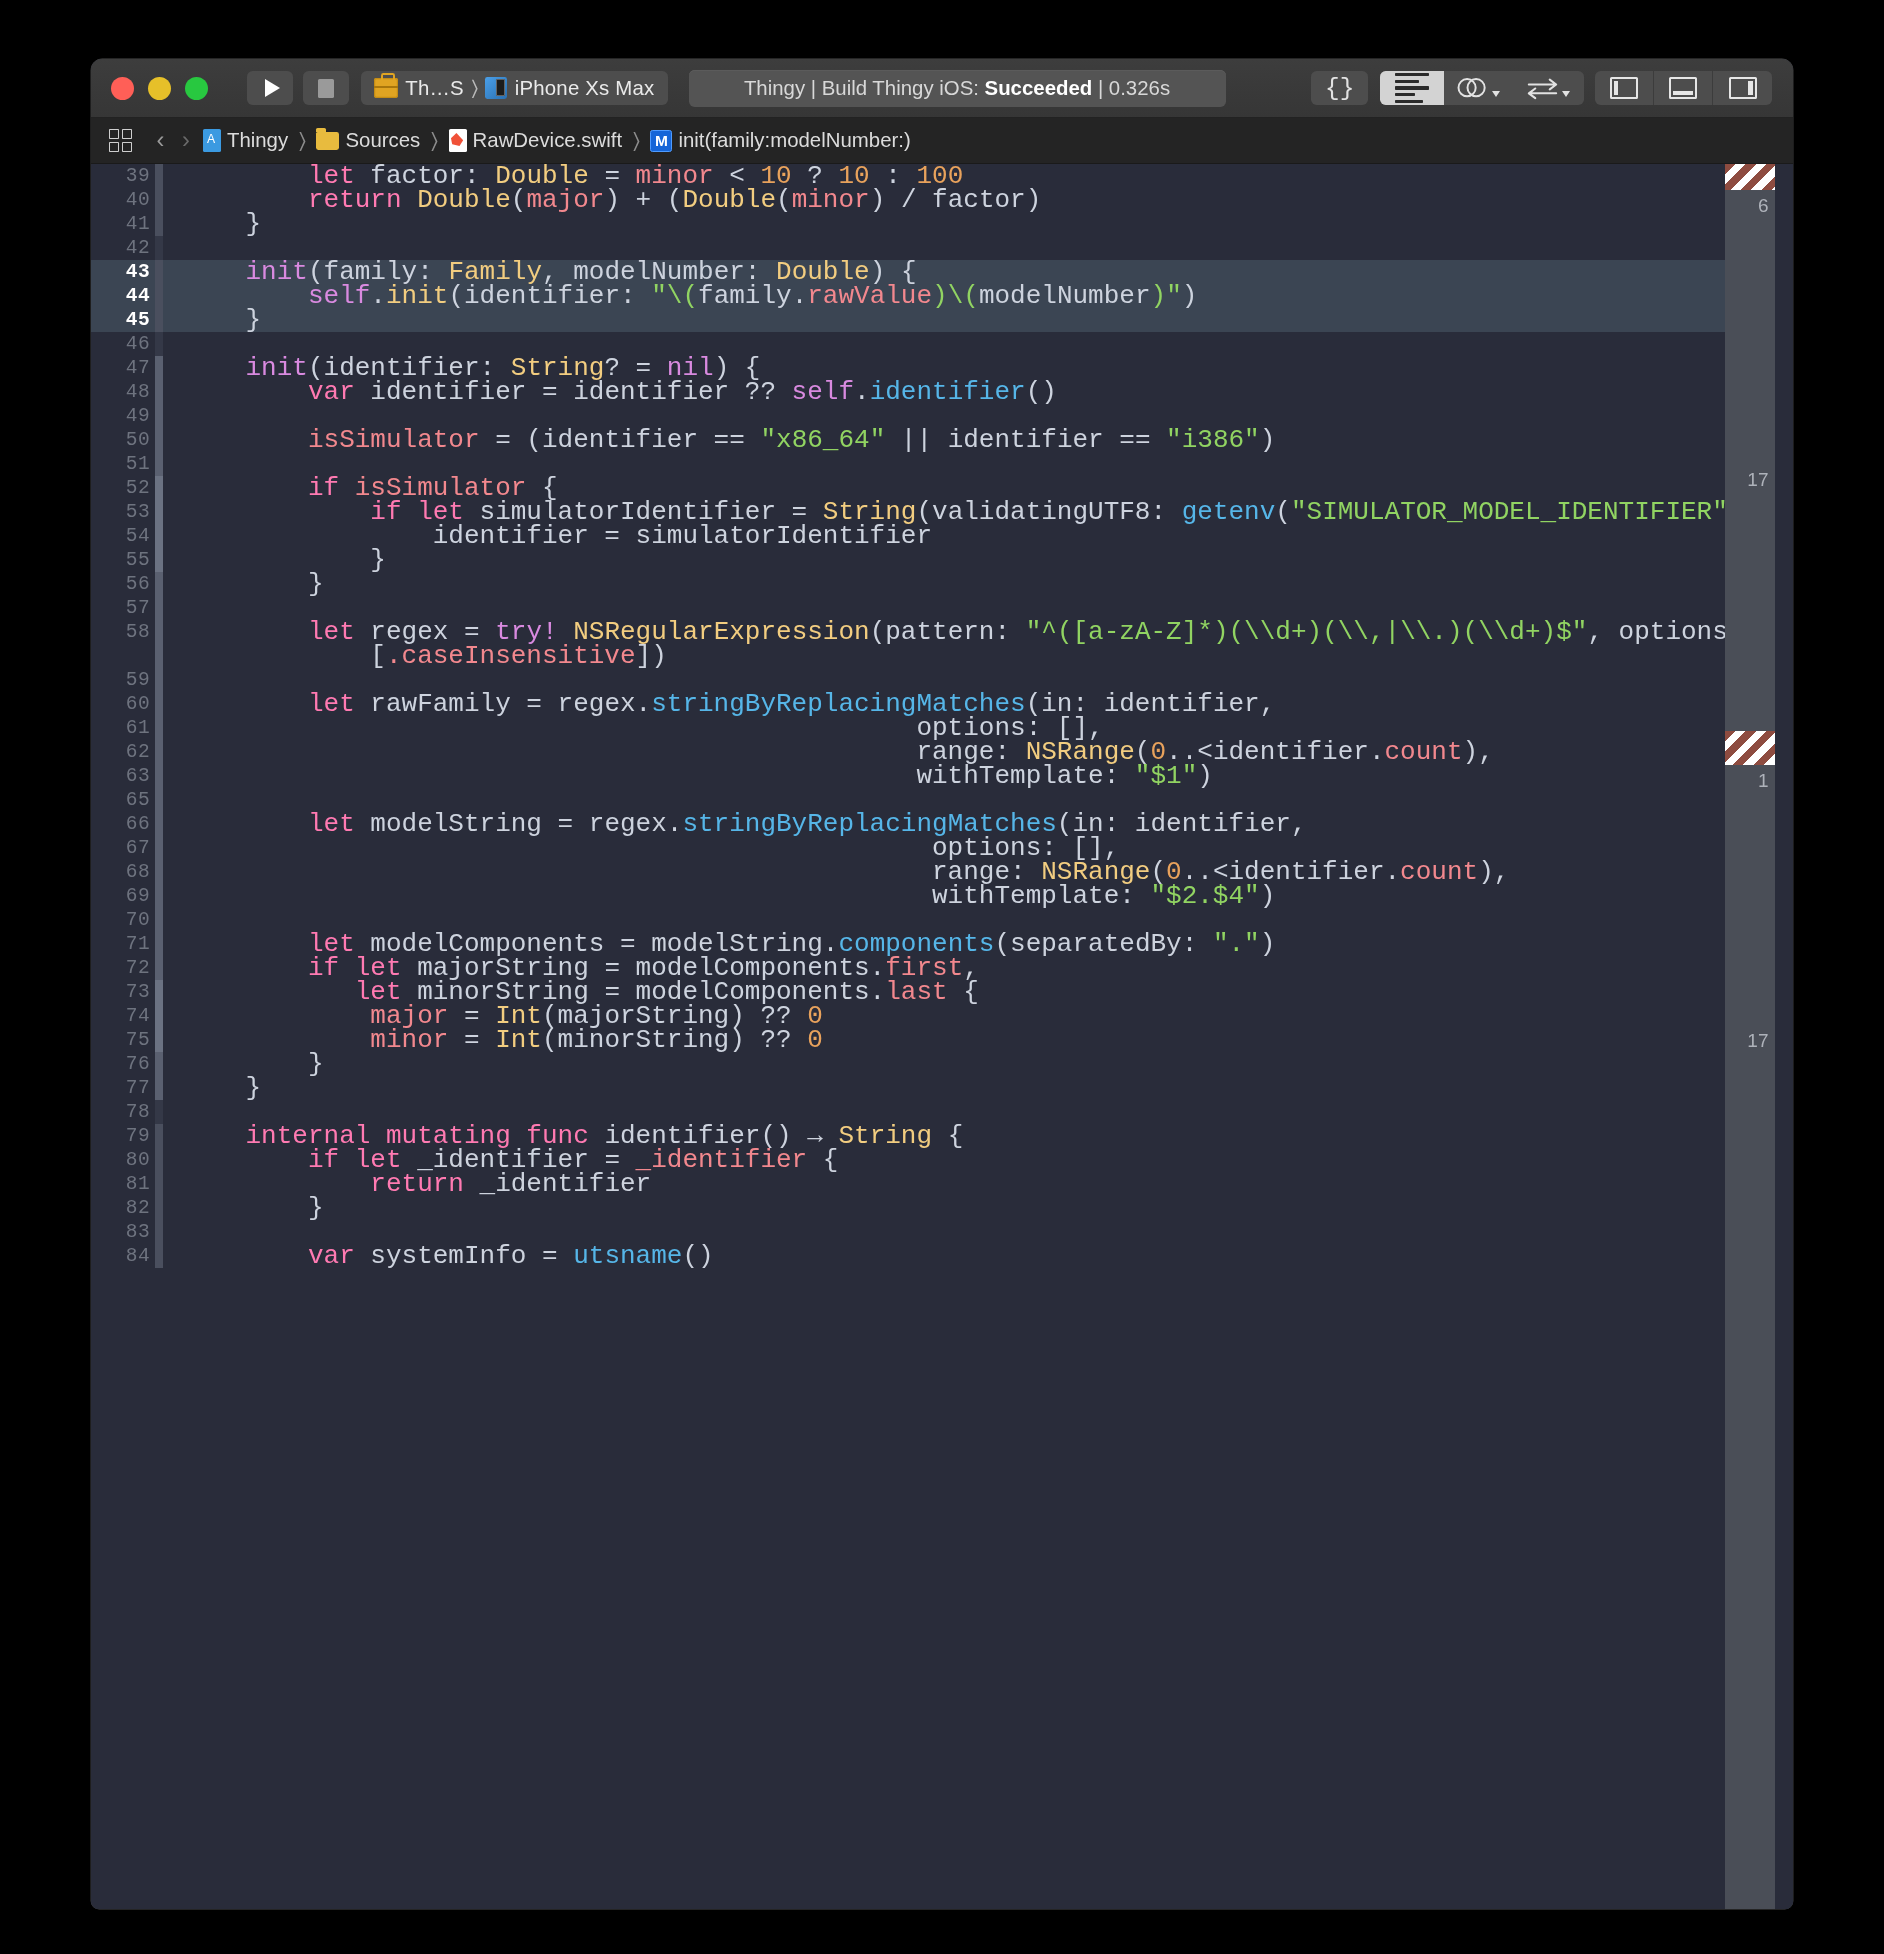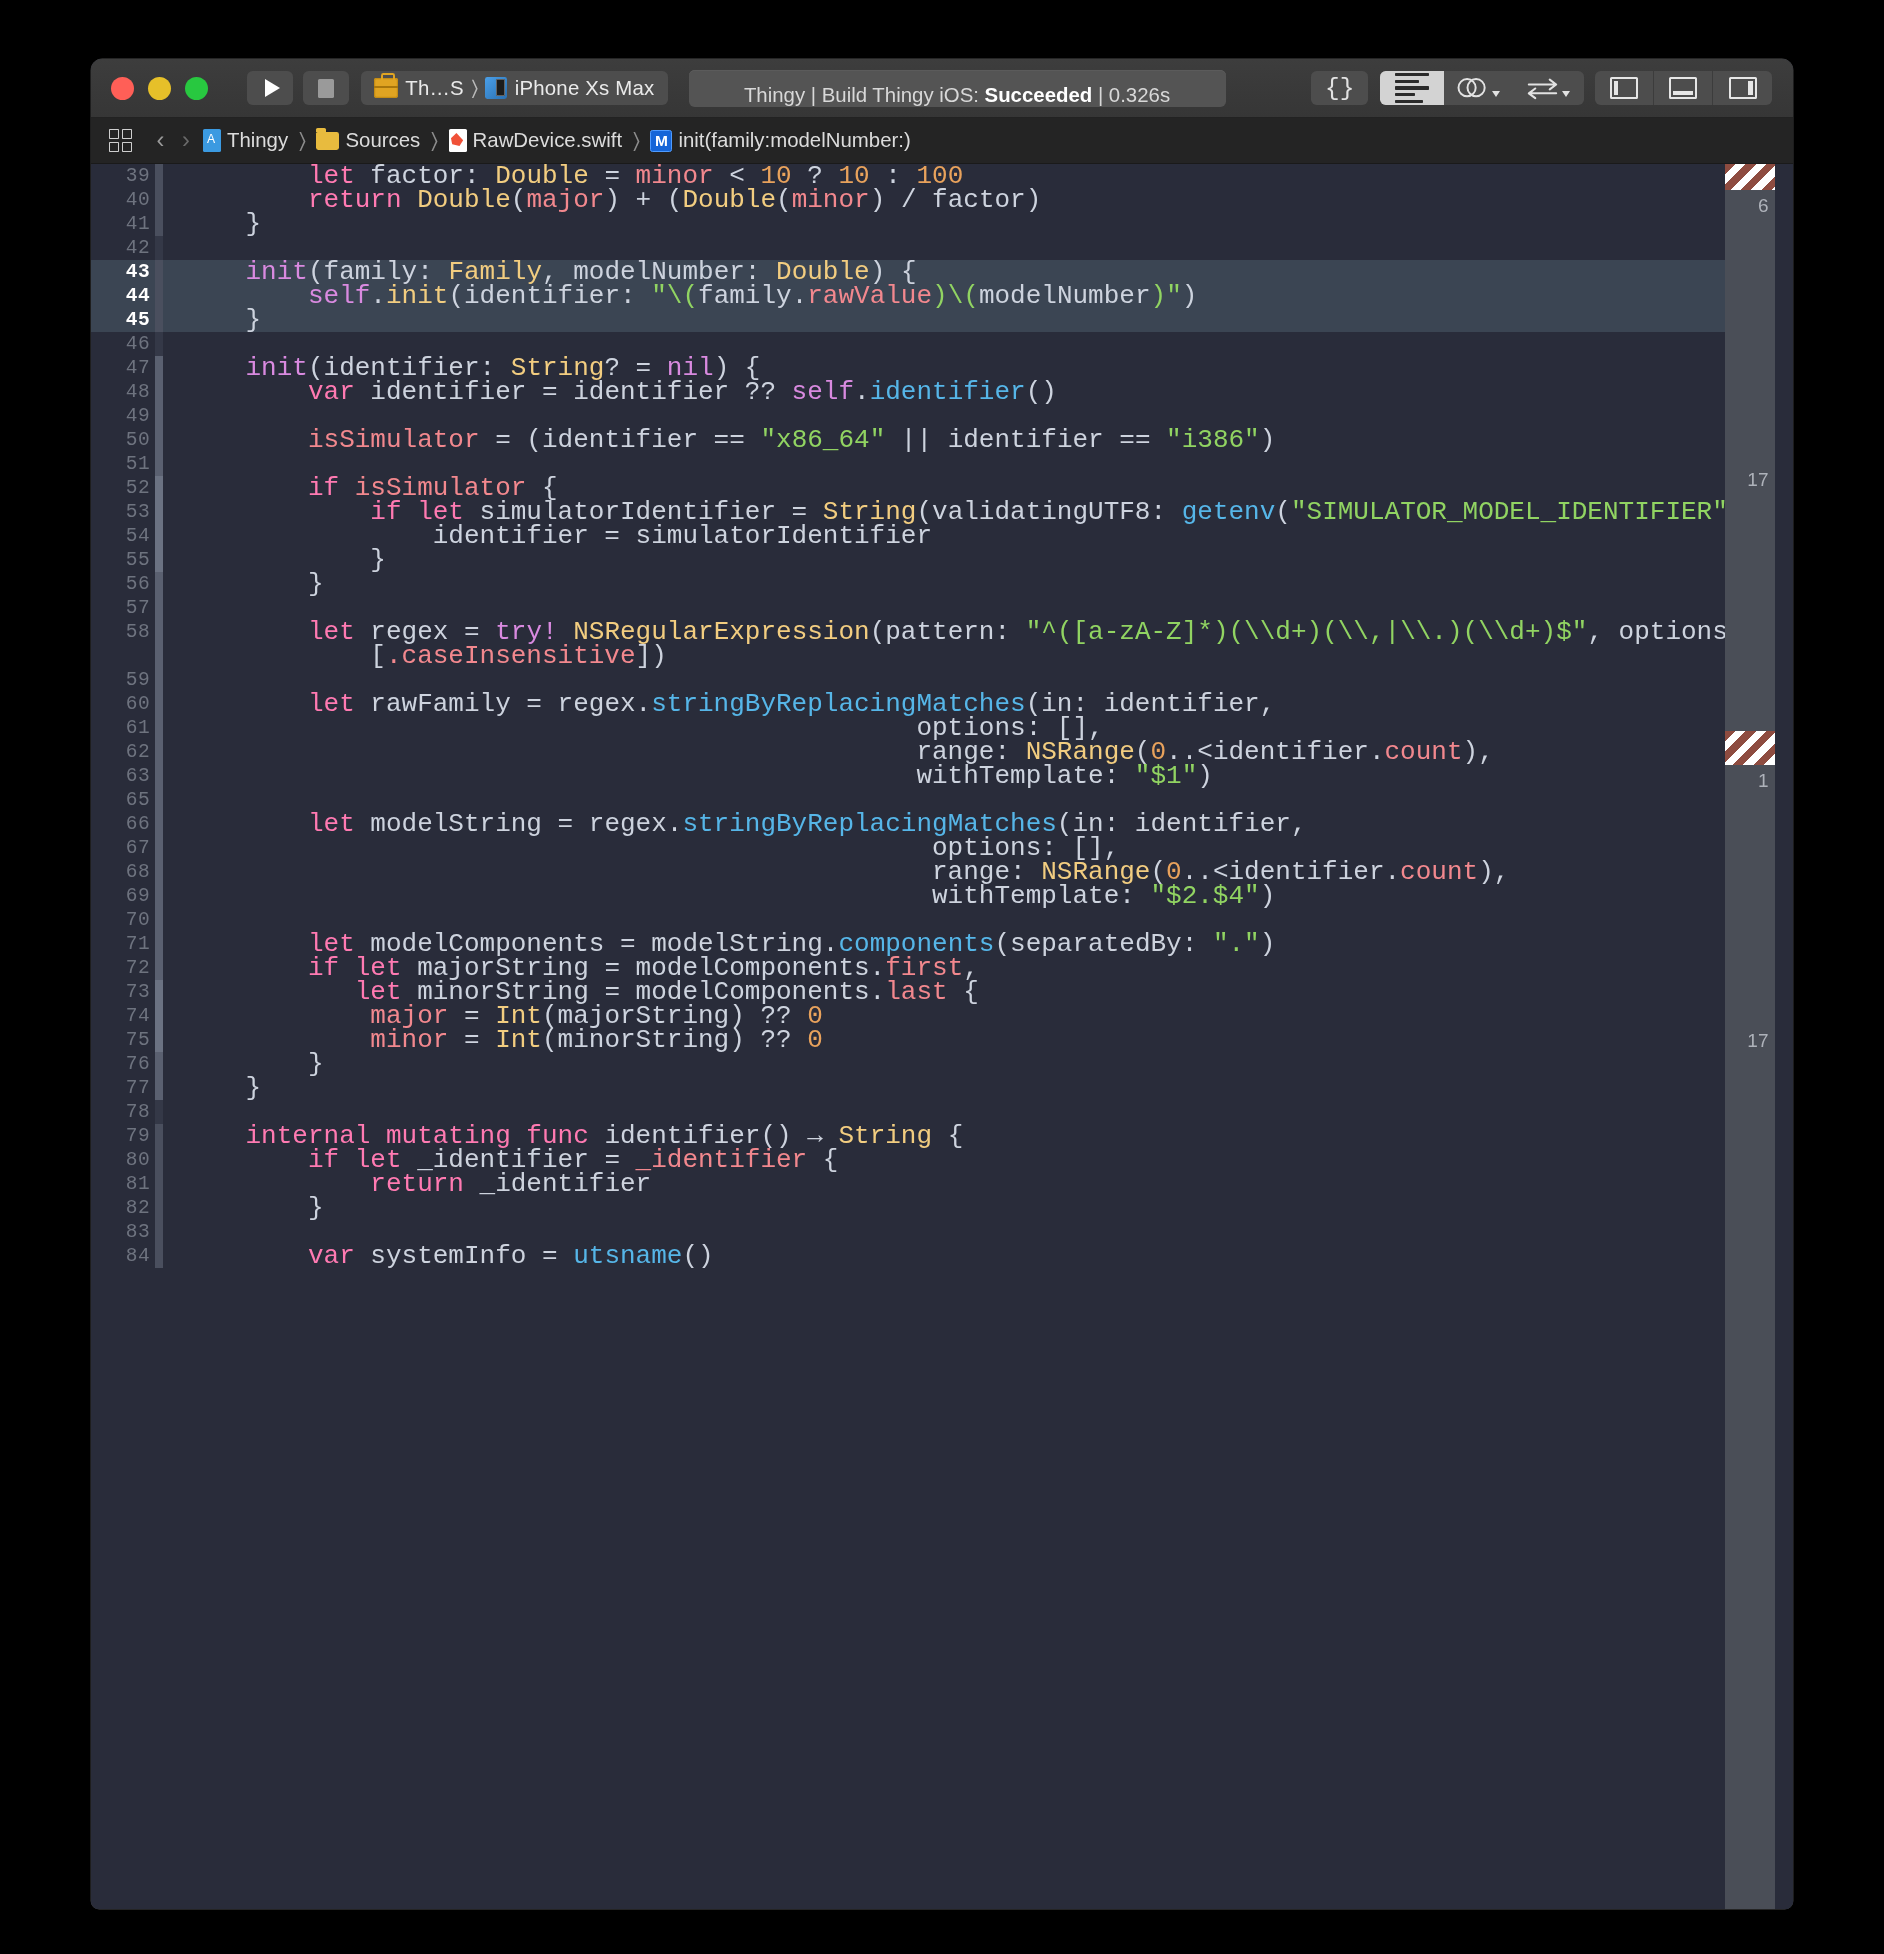--- a/index.html
+++ b/index.html
@@ -85,21 +85,21 @@
     width:9px; height:17px; background:#1c1c1c;
     border-radius:1.6px; box-shadow: inset 0 0 0 0.8px #777;
   }
 
   #status-field {
     margin-left: 21px;
     flex: 0 0 537px;
     height: 37px;
     background: #545454;
     border-radius: 5.7px;
-    display: flex; align-items: flex-end; justify-content: center;
+    display: flex; align-items: center; justify-content: center;
     box-shadow: inset 0 0.8px 0 #5e5e5e;
   }
   #status-text { font-size: 20.4px; color: #d8d8d8; white-space: nowrap; }
   #status-text b { color: #ffffff; font-weight: 700; }
 
   .tb-right { margin-left: auto; display: flex; align-items: center; margin-right: 21px; gap: 11.4px; }
   .seg { display: flex; background: #4d4d4d; border-radius: 5.7px; overflow: hidden; }
   .seg > div {
     height: 34px; display: flex; align-items: center; justify-content: center;
     color: #e2e2e2;

